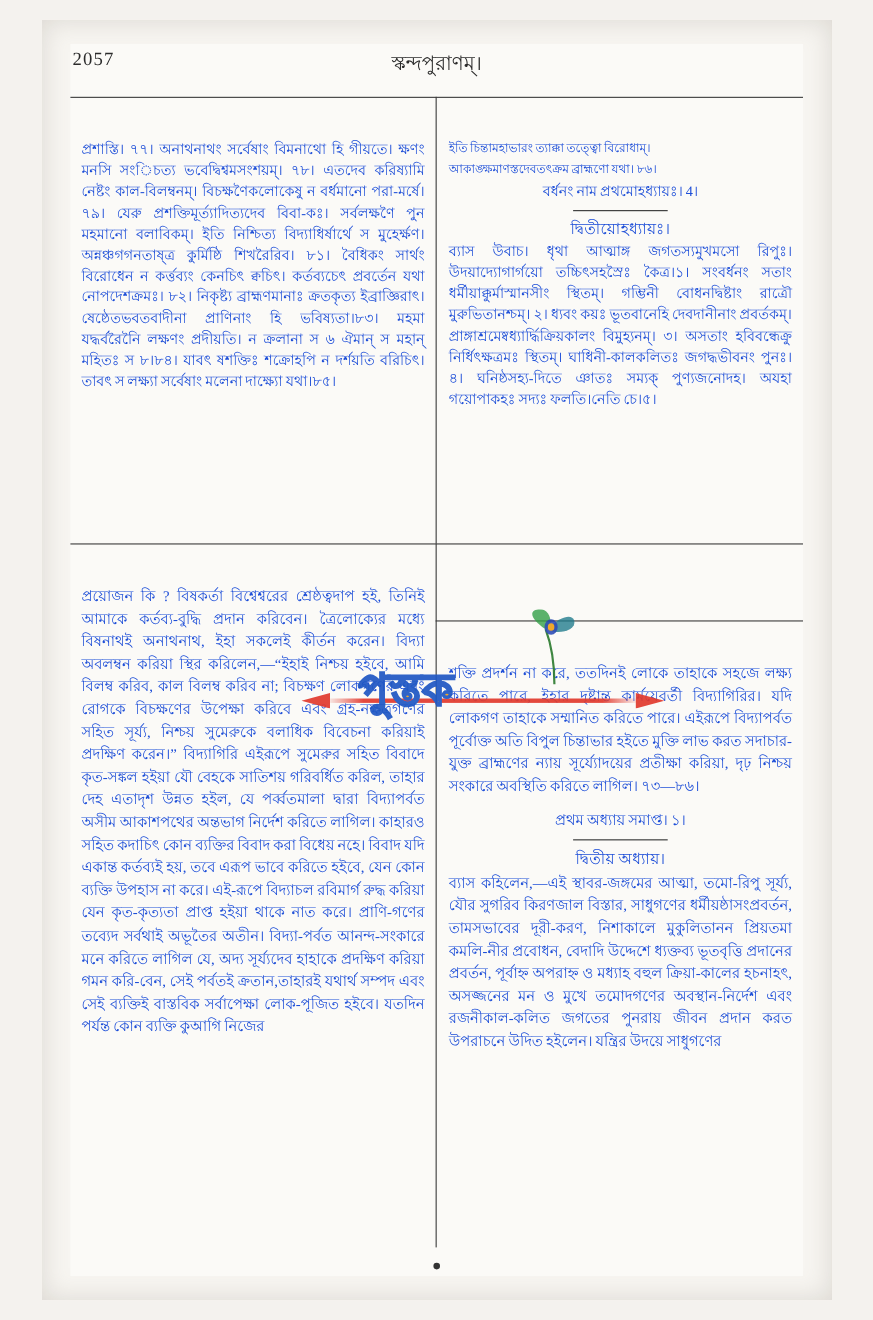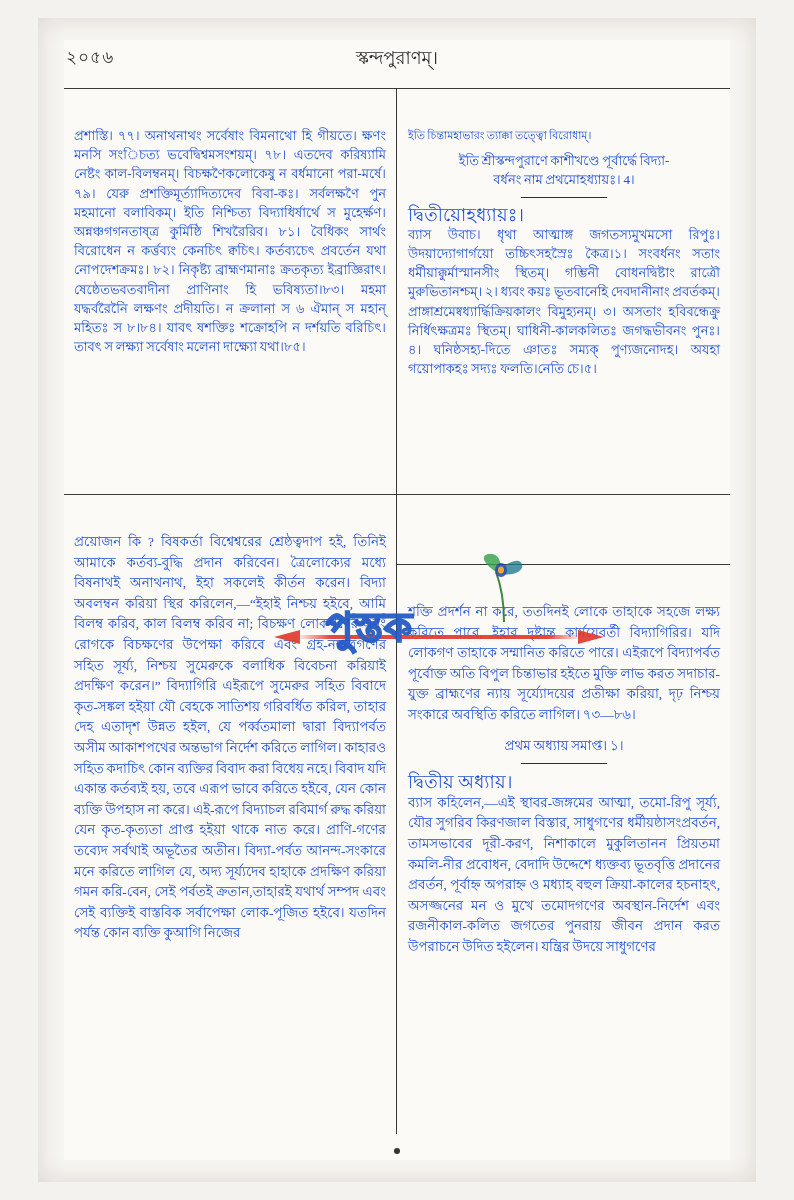--- a/index.html
+++ b/index.html
@@ -57,21 +57,22 @@
     -webkit-hyphens:none;hyphens:none;
     word-spacing:-0.5px;
     margin-top:28px;
   }
   .col p{margin:0;}
   .center{text-align:center;}
   .sanskrit{ font-size:13px; line-height:19.2px; }
   .bangla{ font-size:13.4px; line-height:20.6px; }
 
   .heading{
-    font-size:18px;
+    text-align:center;
+    font-size:14px;
     margin:6px 0 4px 0;
     letter-spacing:.3px;
   }
   .smallrule{
     width:86px;height:1px;background:#2f2f2f;
     margin:7px auto 8px auto;
   }
   .tiny{font-size:11px;}
 
   
@@ -102,37 +103,37 @@
   }
 </style>
 </head>
 <body>
 
 <div class="page">
   <div class="scan">
     <div class="paper"></div>
 
     <div class="hdr">
-      <div class="pageno">২০৫৬</div>
+      <div class="pageno">2057</div>
       <div class="booktitle">স্কন্দপুরাণম্।</div>
     </div>
 
     <div class="rule h" style="left:26px;top:70px;width:666px;"></div>
     <div class="rule v" style="left:358px;top:70px;height:406px;"></div>
     <div class="rule h" style="left:26px;top:476px;width:666px;"></div>
     <div class="rule v" style="left:358px;top:476px;height:640px;"></div>
     <div class="rule h" style="left:358px;top:546px;width:334px;"></div>
 
     <div class="col sanskrit" style="left:36px;top:80px;width:312px;height:388px;">
       <p>প্রশাস্তি। ৭৭। অনাথনাথং সর্বেষাং বিমনাথো হি গীয়তে। ক্ষণং মনসি সংিচত্য ভবেদ্বিশ্বমসংশয়ম্। ৭৮। এতদেব করিষ্যামি নেষ্টং কাল-বিলম্বনম্। বিচক্ষণৈকলোকেষু ন বর্ধমানো পরা-মর্ষে। ৭৯। যেরু প্রশক্তিমূর্ত্যাদিত্যদেব বিবা-কঃ। সর্বলক্ষণৈ পুন মহমানো বলাবিকম্। ইতি নিশ্চিত্য বিদ্যাধির্ষার্থে স মুহেৰ্ক্ষণ। অন্নঞ্চগগনতাষ্ত্র কুর্মিষ্ঠি শিখরৈরিব। ৮১। বৈধিকং সার্থং বিরোধেন ন কর্ত্তব্যং কেনচিৎ ক্বচিৎ। কর্তব্যচেৎ প্রবর্তেন যথা নোপদেশক্রমঃ। ৮২। নিকৃষ্ট্য ব্রাহ্মণমানাঃ ক্রতকৃত্য ইব্রাজ্ঞিরাৎ। ষেষ্ঠেতভবতবাদীনা প্রাণিনাং হি ভবিষ্যতা।৮৩। মহমা যদ্ধর্বরৈনিৈ লক্ষণং প্রদীয়তি। ন ক্রলানা স ৬ ঐমান্ স মহান্ মহিতঃ স ৮।৮৪। যাবৎ ষশক্তিঃ শক্রোহপি ন দর্শয়তি বরিচিৎ। তাবৎ স লক্ষ্যা সর্বেষাং মলেনা দাক্ষ্যাে যথা।৮৫।</p>
     </div>
 
     <div class="col sanskrit" style="left:370px;top:80px;width:312px;height:388px;">
       <p class="tiny">ইতি চিন্তামহাভারং    ত্যাক্কা তত্ত্বো  বিরোধাম্।</p>
-      <p class="center" style="margin-top:6px;">ইতি শ্রীস্কন্দপুরাণে কাশীখণ্ডে পূর্বার্দ্ধে বিদ্যা-</p>
+      <p class="tiny">আকাঙ্ক্ষমাণস্তদেবতৎক্রম ব্রাহ্মণো যথা। ৮৬।</p>
       <p class="center">বর্ধনং নাম প্রথমোহধ্যায়ঃ। 4।</p>
       <div class="smallrule"></div>
       <p class="heading">দ্বিতীয়োহধ্যায়ঃ।</p>
       <p>ব্যাস উবাচ।  ধৃথা আত্মাঙ্গ জগতস্যমুখমসো রিপুঃ। উদয়াদ্যোগার্গয়ো তচ্চিৎসহস্রৈঃ কৈত্র।১। সংবর্ধনং  সতাং  ধর্মীয়াক্কুর্মাস্মানসীং  স্থিতম্। গম্ভিনী বোধনদ্বিষ্টাং রাত্রৌ  মুরুভিতানশ্চম্। ২। ধ্যবং কয়ঃ ভূতবানেহি দেবদানীনাং প্রবর্তকম্। প্রাঙ্গাশ্রমেষ্বধ্যার্দ্ধিক্রিয়কালং  বিমুহ্যনম্।  ৩। অসতাং হবিবন্ধেক্রু নির্ধিৎক্ষত্রমঃ স্থিতম্। ঘাধিনী-কালকলিতঃ জগদ্ধভীবনং পুনঃ। ৪। ঘনিষ্ঠসহ্য-দিতে  ঞাতঃ  সম্যক্  পুণ্যজনোদহ। অযহা গয়োপাকহঃ  সদ্যঃ  ফলতি।নেতি  চে।৫।</p>
     </div>
 
     <div class="col bangla" style="left:36px;top:486px;width:312px;height:624px;">
       <p>প্রয়োজন কি ? বিষকর্তা বিশ্বেশ্বরের শ্রেষ্ঠত্বদাপ হই, তিনিই আমাকে কর্তব্য-বুদ্ধি প্রদান করিবেন। ত্রৈলোক্যের মধ্যে বিষনাথই অনাথনাথ, ইহা সকলেই কীর্তন করেন।  বিদ্যা অবলম্বন করিয়া স্থির করিলেন,—“ইহাই নিশ্চয় হইবে, আমি বিলম্ব করিব, কাল বিলম্ব করিব না; বিচক্ষণ লোকগণের এবং রোগকে বিচক্ষণের উপেক্ষা করিবে এবং গ্রহ-নক্ষত্রগণের সহিত সূর্য্য, নিশ্চয় সুমেরুকে বলাধিক বিবেচনা করিয়াই প্রদক্ষিণ করেন।” বিদ্যাগিরি এইরূপে সুমেরুর সহিত বিবাদে কৃত-সঙ্কল হইয়া যৌ বেহকে সাতিশয় গরিবর্ধিত করিল, তাহার দেহ এতাদৃশ উন্নত হইল, যে পর্ব্বতমালা দ্বারা বিদ্যাপর্বত অসীম আকাশপথের অন্তভাগ নির্দেশ করিতে লাগিল।  কাহারও সহিত কদাচিৎ কোন ব্যক্তির বিবাদ করা বিধেয় নহে।  বিবাদ যদি একান্ত কর্তব্যই হয়, তবে এরূপ ভাবে করিতে হইবে, যেন কোন ব্যক্তি উপহাস না করে।  এই-রূপে বিদ্যাচল রবিমার্গ রুদ্ধ করিয়া যেন কৃত-কৃত্যতা প্রাপ্ত হইয়া থাকে নাত করে।  প্রাণি-গণের তব্যেদ সর্বথাই অভূতৈর অতীন।  বিদ্যা-পর্বত আনন্দ-সংকারে মনে করিতে লাগিল যে, অদ্য সূর্য্যদেব হাহাকে প্রদক্ষিণ করিয়া গমন করি-বেন, সেই পর্বতই ক্রতান,তাহারই যথার্থ সম্পদ এবং সেই ব্যক্তিই বাস্তবিক সর্বাপেক্ষা লোক-পূজিত হইবে।  যতদিন পর্যন্ত কোন ব্যক্তি কুআগি নিজের</p>
     </div>
 

